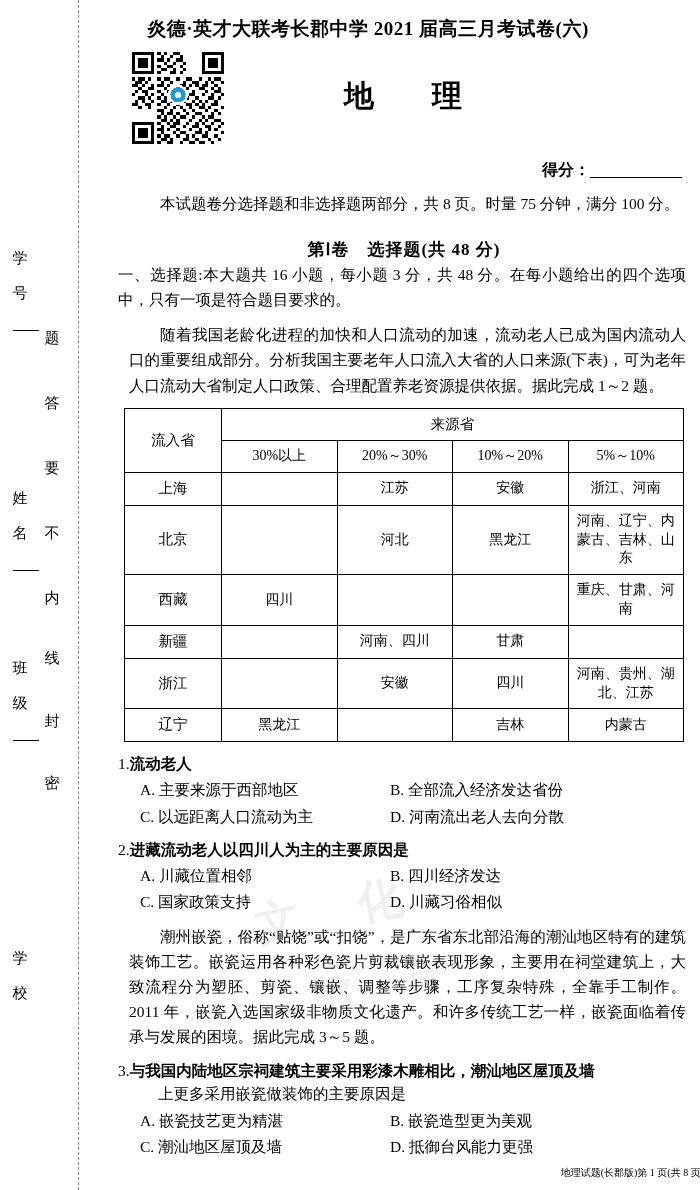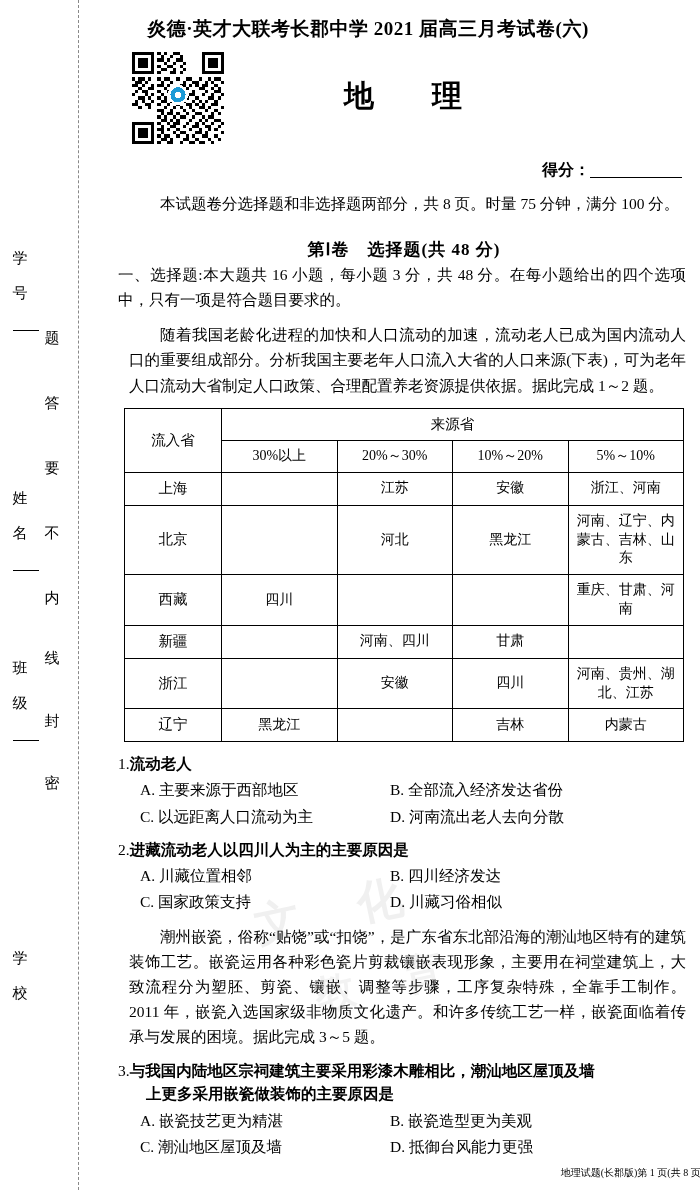--- a/index.html
+++ b/index.html
@@ -163,22 +163,22 @@
   .q-stem { font-weight: bold; }
   .opts {
     display: flex;
     margin-left: 22px;
     margin-top: 3px;
     font-size: 15.5px;
   }
   .opt-a { width: 250px; }
   .opt-b { flex: 1; }
   .q-stem-cont {
-    margin-left: 28px;
-    font-weight: bold;
+    margin-left: 40px;
+    font-weight: normal;
   }
 
   
   .footer {
     position: absolute;
     left: 0;
     bottom: 10px;
     width: 600px;
     text-align: right;
     font-size: 10px;

